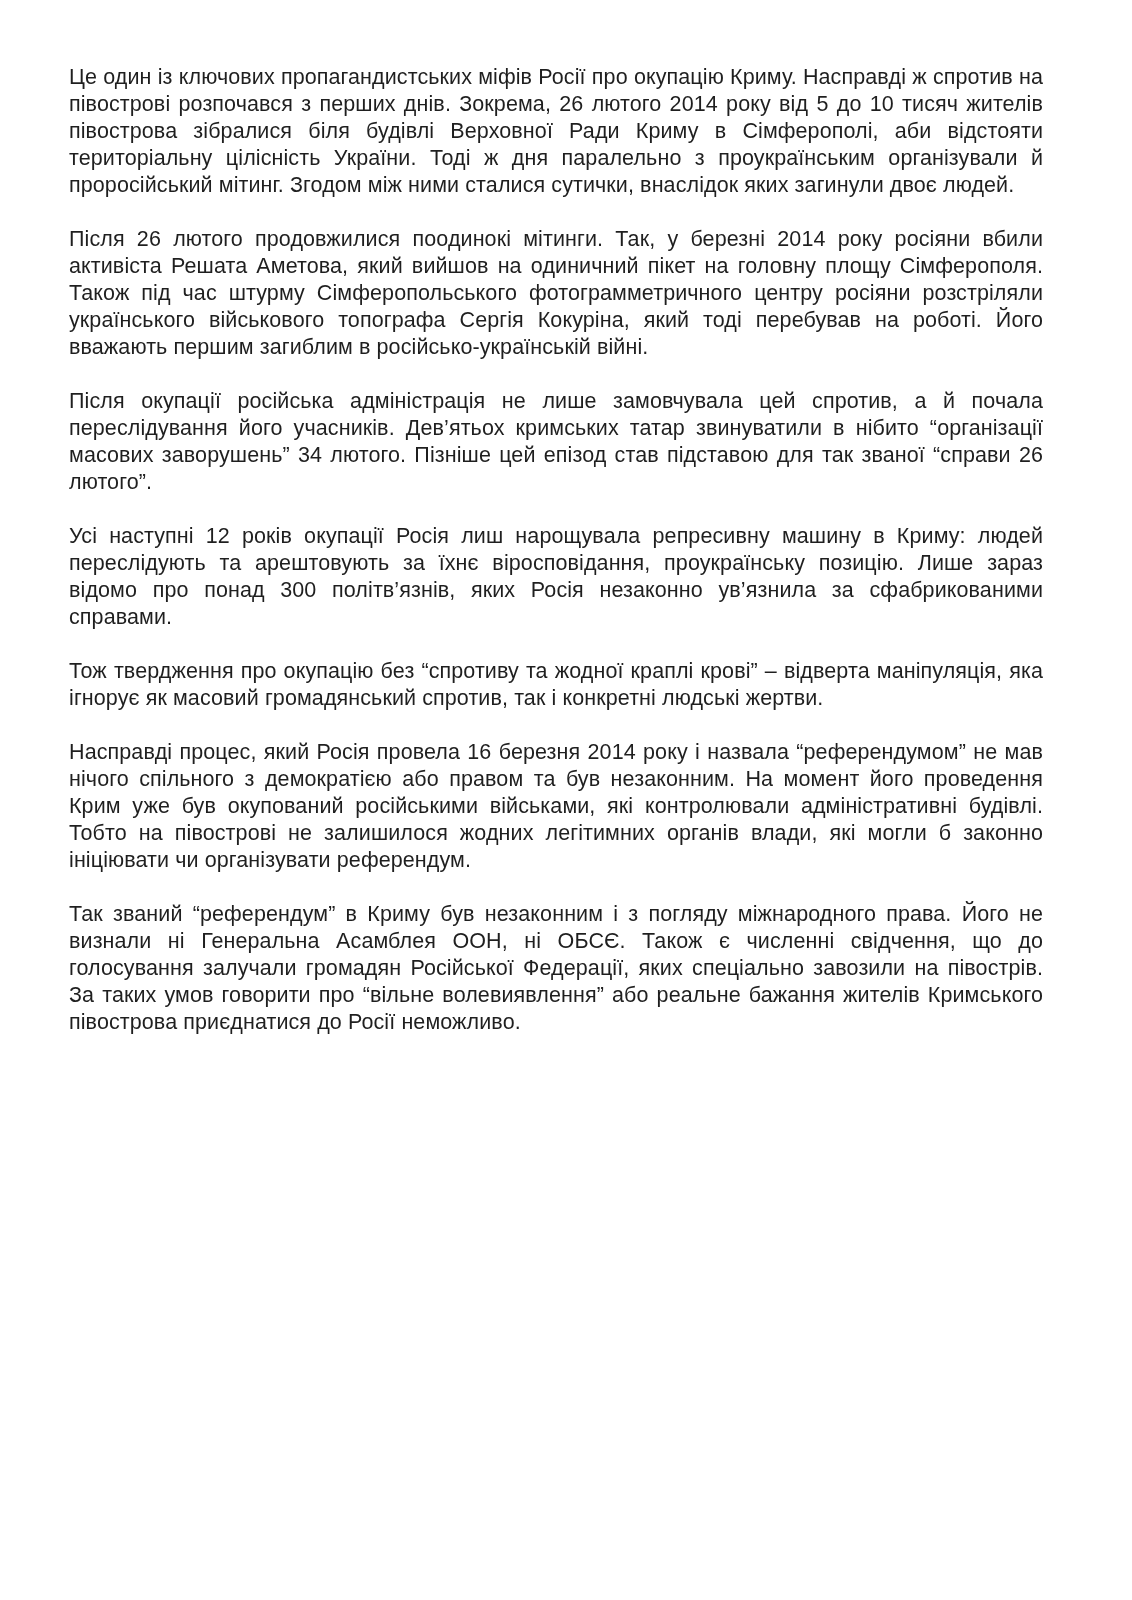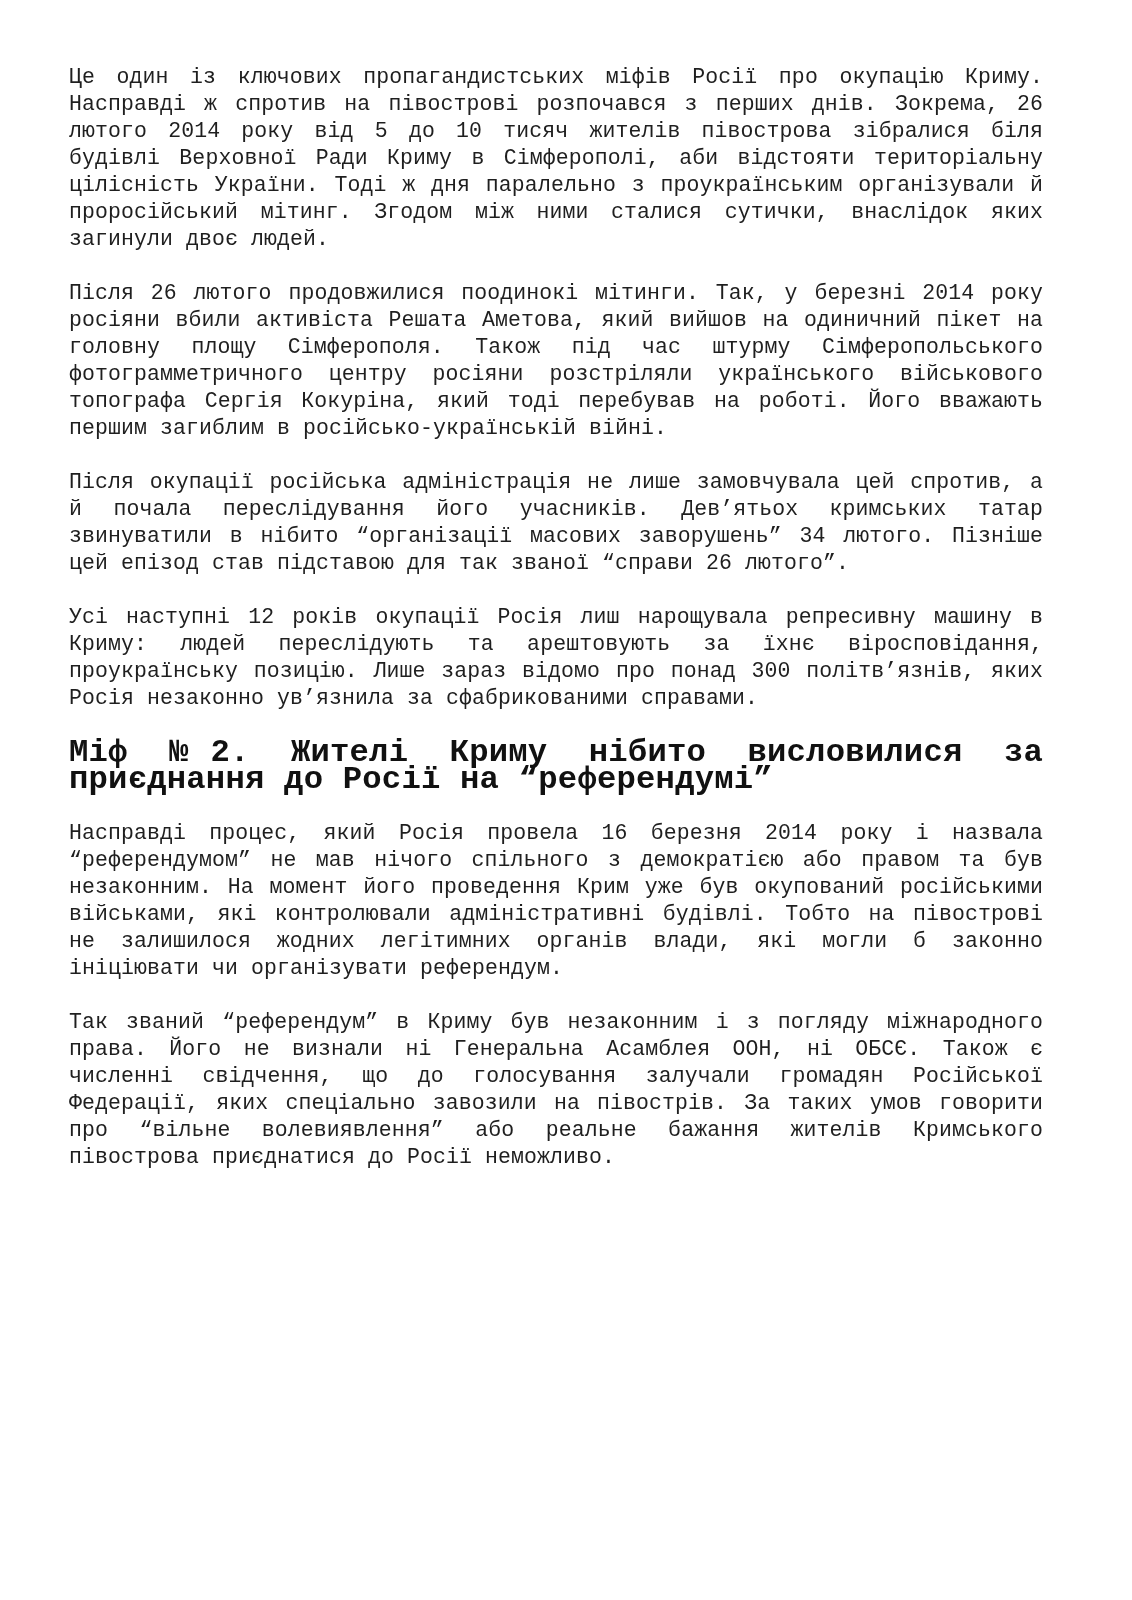--- a/index.html
+++ b/index.html
@@ -11,21 +11,21 @@
       width: 1132px;
       height: 1600px;
       position: relative;
       overflow: hidden;
     }
     .page {
       position: absolute;
       left: 69px;
       top: 64px;
       width: 974px;
-      font-family: Liberation Mono, monospace;
+      font-family: Liberation Sans, sans-serif;
       font-size: 21.5px;
       line-height: 27px;
       color: #1f1f1f;
     }
     .para {
       margin: 0 0 27px 0;
       text-align: justify;
       text-align-last: left;
       letter-spacing: 0.1px;
     }
@@ -39,18 +39,18 @@
     }
   </style>
 </head>
 <body>
 
 <div class="page">
   <p class="para">Це один із ключових пропагандистських міфів Росії про окупацію Криму. Насправді ж спротив на півострові розпочався з перших днів. Зокрема, 26 лютого 2014 року від 5 до 10 тисяч жителів півострова зібралися біля будівлі Верховної Ради Криму в Сімферополі, аби відстояти територіальну цілісність України. Тоді ж дня паралельно з проукраїнським організували й проросійський мітинг. Згодом між ними сталися сутички, внаслідок яких загинули двоє людей.</p>
   <p class="para">Після 26 лютого продовжилися поодинокі мітинги. Так, у березні 2014 року росіяни вбили активіста Решата Аметова, який вийшов на одиничний пікет на головну площу Сімферополя. Також під час штурму Сімферопольського фотограмметричного центру росіяни розстріляли українського військового топографа Сергія Кокуріна, який тоді перебував на роботі. Його вважають першим загиблим в російсько-українській війні.</p>
   <p class="para">Після окупації російська адміністрація не лише замовчувала цей спротив, а й почала переслідування його учасників. Дев’ятьох кримських татар звинуватили в нібито “організації масових заворушень” 34 лютого. Пізніше цей епізод став підставою для так званої “справи 26 лютого”.</p>
   <p class="para">Усі наступні 12 років окупації Росія лиш нарощувала репресивну машину в Криму: людей переслідують та арештовують за їхнє віросповідання, проукраїнську позицію. Лише зараз відомо про понад 300 політв’язнів, яких Росія незаконно ув’язнила за сфабрикованими справами.</p>
+  <p class="para">Тож твердження про окупацію без “спротиву та жодної краплі  крові” – відверта маніпуляція, яка ігнорує як масовий громадянський спротив, так і конкретні людські жертви.</p>
 
-  <h2 class="heading">Міф №2. Жителі Криму нібито висловилися за приєднання до Росії на “референдумі”</h2>
 
   <p class="para">Насправді процес, який Росія провела 16 березня 2014 року і назвала “референдумом” не мав нічого спільного з демократією або правом та був незаконним. На момент його проведення Крим уже був окупований російськими військами, які контролювали адміністративні будівлі. Тобто на півострові не залишилося жодних легітимних органів влади, які могли б законно ініціювати чи організувати референдум.</p>
   <p class="para">Так званий “референдум” в Криму був незаконним і з погляду міжнародного права. Його не визнали ні Генеральна Асамблея ООН, ні ОБСЄ. Також є численні свідчення, що до голосування залучали громадян Російської Федерації, яких спеціально завозили на півострів. За таких умов говорити про “вільне волевиявлення” або реальне бажання жителів Кримського півострова приєднатися до Росії неможливо.</p>
 </div>
 
 </body></html>

